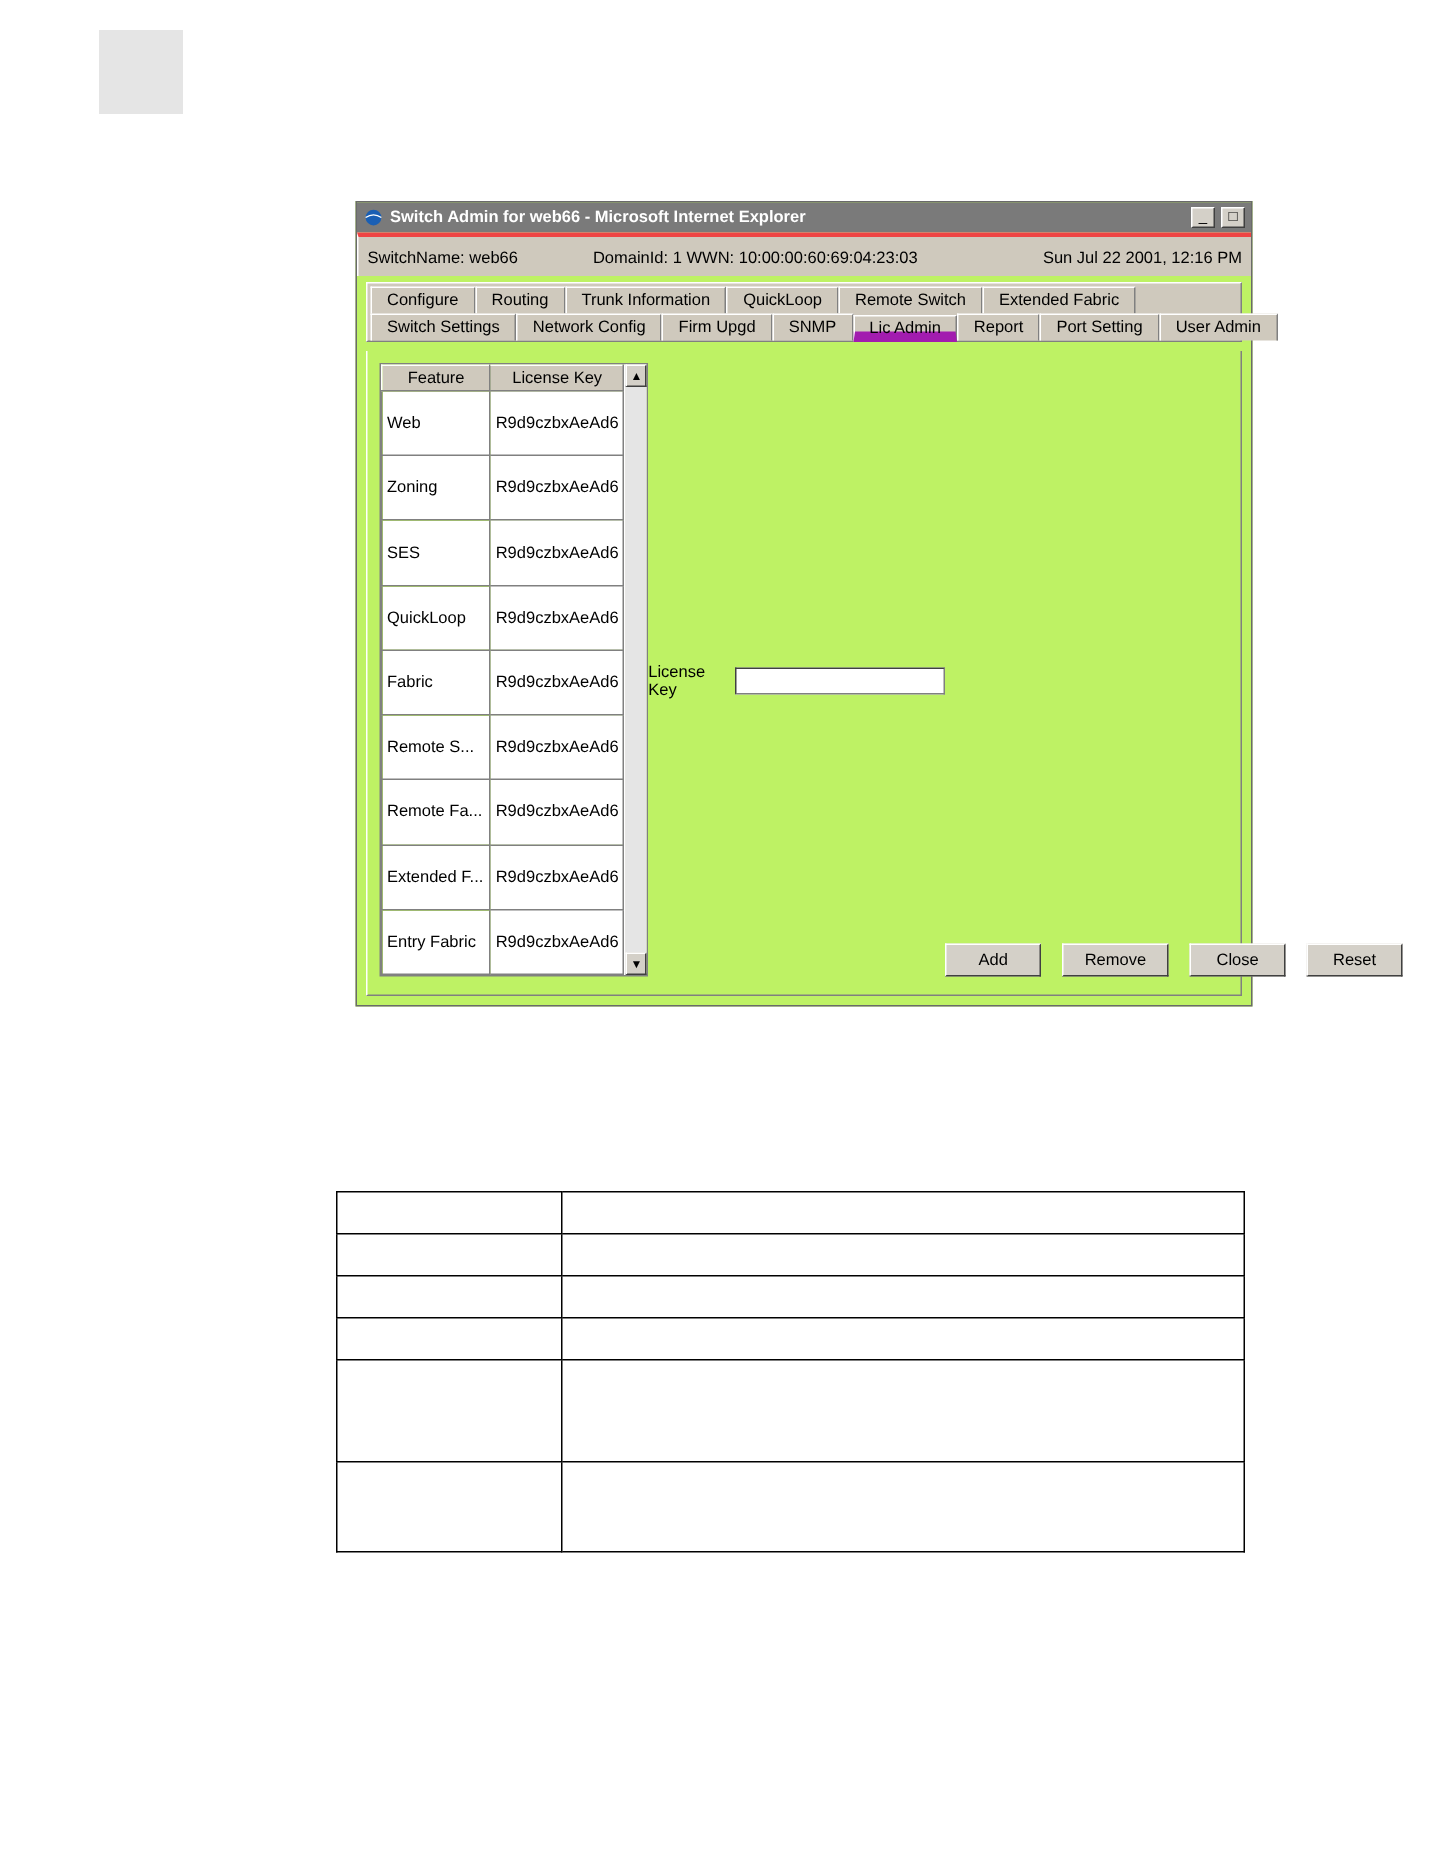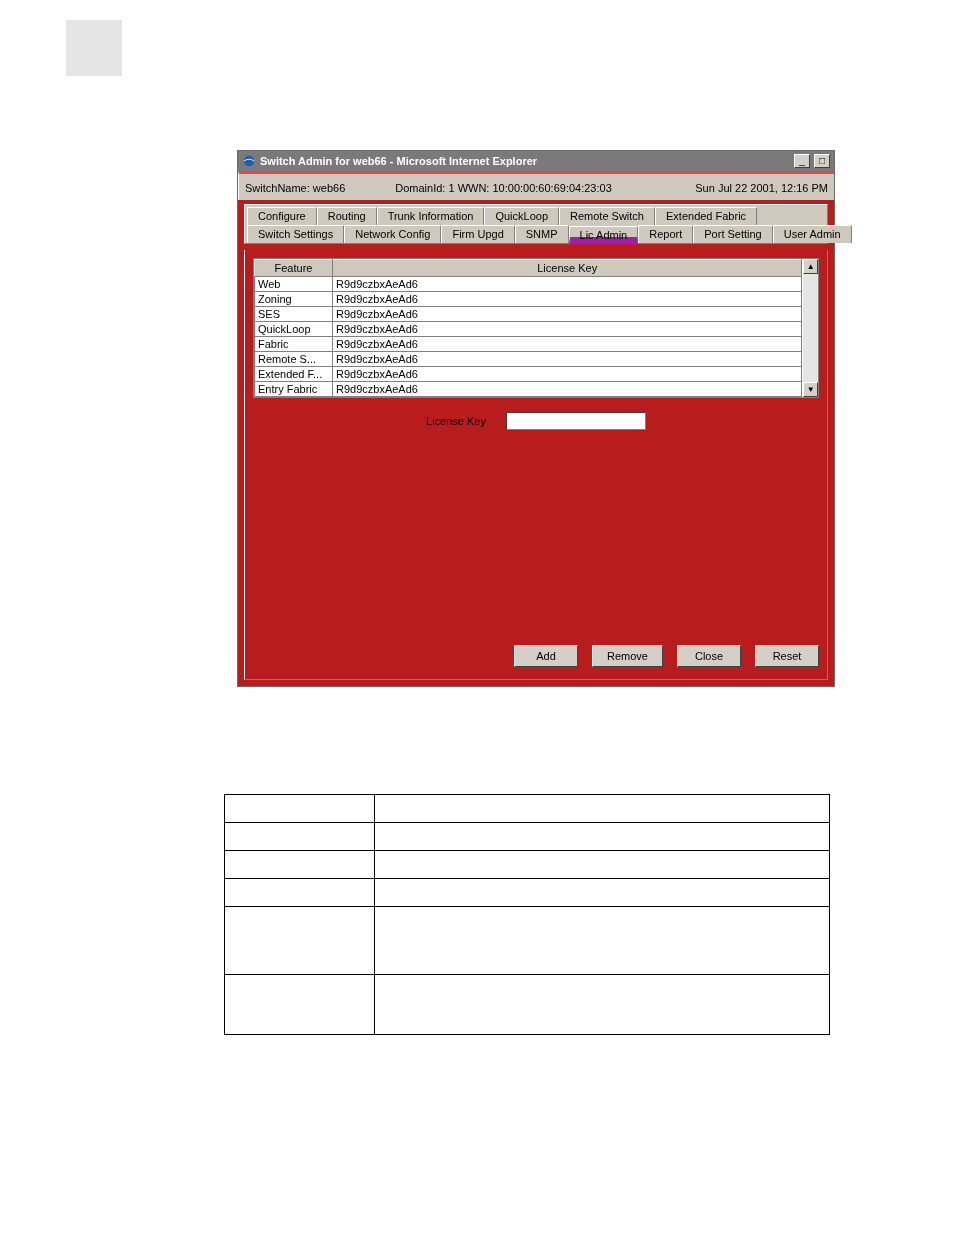--- a/index.html
+++ b/index.html
@@ -15,25 +15,25 @@
     top: 20px;
     left: 66px;
     width: 56px;
     height: 56px;
     background: #e5e5e5;
   }
 
   
   .window {
     position: absolute;
-    top: 150px;
+    top: 134px;
     left: 237px;
     width: 598px;
     border: 1px solid #6a6a6a;
-    background: #b91c1c;
+    background: #bef264;
     font-size: 11px;
     color: #000;
   }
   .titlebar {
     height: 20px;
     background: #7a7a7a;
     display: flex;
     align-items: center;
     padding: 0 4px;
     gap: 4px;
@@ -97,21 +97,21 @@
     font-weight:400;
   }
   .tab-content {
     border:1px solid #fff;
     border-top:none;
     border-right-color:#808080;
     border-bottom-color:#808080;
     margin:0 6px 6px 6px;
     padding: 8px 8px 12px 8px;
     min-height: 430px;
-    display:flex; flex-direction:column;
+    display:flex; 
   }
 
   
   .lic-table-wrap {
     display:flex;
     border:1px solid #808080;
   }
   .lic-table {
     border-collapse:collapse;
     width: 100%;
@@ -278,20 +278,24 @@
             </tr>
             <tr>
               <td class="feat">Fabric</td>
               <td>R9d9czbxAeAd6</td>
             </tr>
             <tr>
               <td class="feat">Remote S...</td>
               <td>R9d9czbxAeAd6</td>
             </tr>
             <tr>
+              <td class="feat">Remote Fa...</td>
+              <td>R9d9czbxAeAd6</td>
+            </tr>
+            <tr>
               <td class="feat">Extended F...</td>
               <td>R9d9czbxAeAd6</td>
             </tr>
             <tr>
               <td class="feat">Entry Fabric</td>
               <td>R9d9czbxAeAd6</td>
             </tr>
           </tbody>
       </table>
       <div class="vscroll">

